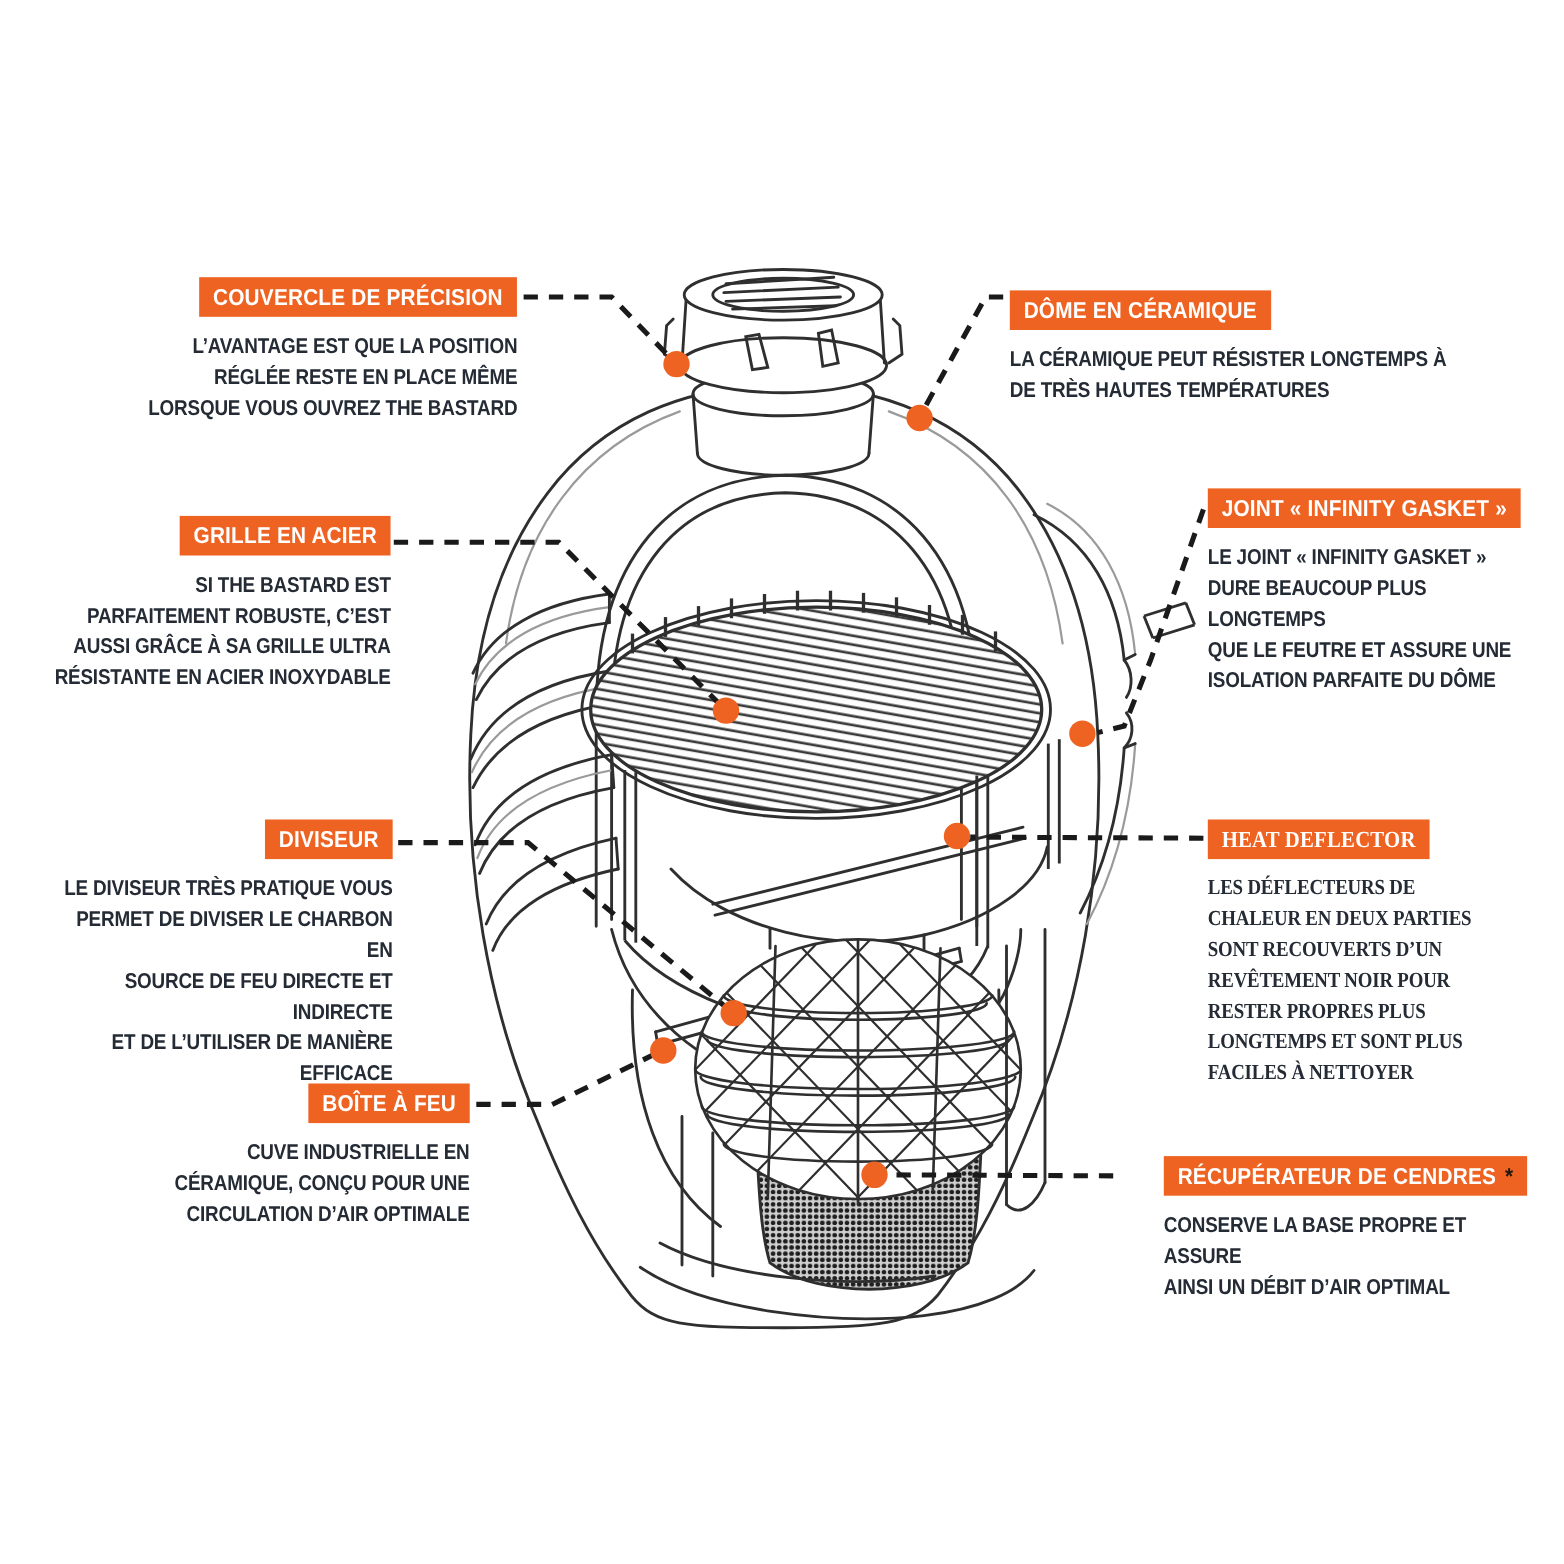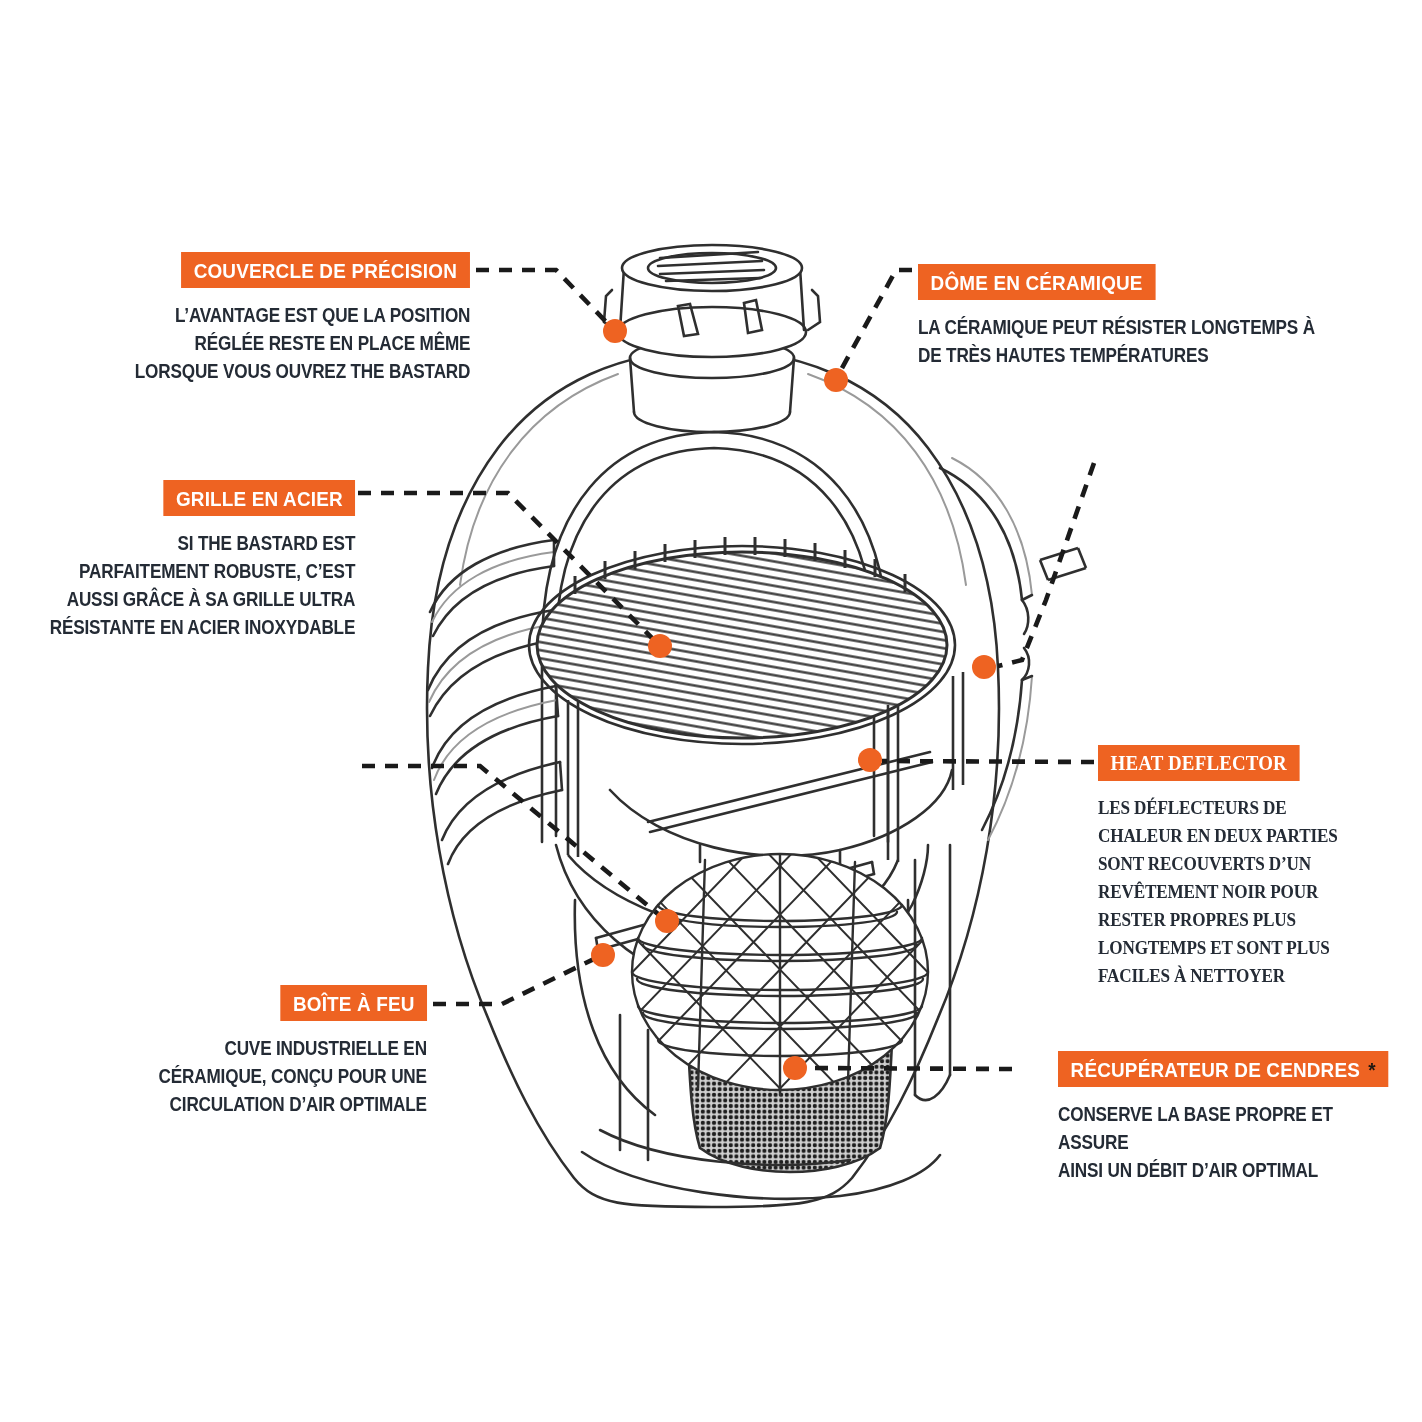--- a/index.html
+++ b/index.html
@@ -236,29 +236,43 @@
 RÉGLÉE RESTE EN PLACE MÊME
 LORSQUE VOUS OUVREZ THE BASTARD</div>
   </div>
 
   <div class="callout right-col" style="top:252px;left:918px;margin-top:12px;">
     <div class="tag"><span>DÔME EN CÉRAMIQUE</span></div>
     <div class="desc">LA CÉRAMIQUE PEUT RÉSISTER LONGTEMPS À
 DE TRÈS HAUTES TEMPÉRATURES</div>
   </div>
 
-  <div class="callout left-col" style="top:480px;right:1067px;justify-content:flex-end;">
+  <div class="callout left-col" style="top:469px;right:1067px;justify-content:flex-end;">
     <div class="tag"><span>GRILLE EN ACIER</span></div>
     <div class="desc">SI THE BASTARD EST
 PARFAITEMENT ROBUSTE, C’EST
 AUSSI GRÂCE À SA GRILLE ULTRA
 RÉSISTANTE EN ACIER INOXYDABLE</div>
   </div>
 
-
+  <div class="callout right-col" style="top:444px;left:1098px;">
+    <div class="tag"><span>JOINT « INFINITY GASKET »</span></div>
+    <div class="desc">LE JOINT « INFINITY GASKET »
+DURE BEAUCOUP PLUS LONGTEMPS
+QUE LE FEUTRE ET ASSURE UNE
+ISOLATION PARFAITE DU DÔME</div>
+  </div>
+
+  <div class="callout left-col" style="top:745px;right:1065px;">
+    <div class="tag"><span>DIVISEUR</span></div>
+    <div class="desc">LE DIVISEUR TRÈS PRATIQUE VOUS
+PERMET DE DIVISER LE CHARBON EN
+SOURCE DE FEU DIRECTE ET INDIRECTE
+ET DE L’UTILISER DE MANIÈRE EFFICACE</div>
+  </div>
 
   <div class="callout right-col" style="top:745px;left:1098px;font-family:Liberation Serif, serif;">
     <div class="tag"><span>HEAT DEFLECTOR</span></div>
     <div class="desc">LES DÉFLECTEURS DE
 CHALEUR EN DEUX PARTIES
 SONT RECOUVERTS D’UN
 REVÊTEMENT NOIR POUR
 RESTER PROPRES PLUS
 LONGTEMPS ET SONT PLUS
 FACILES À NETTOYER</div>

